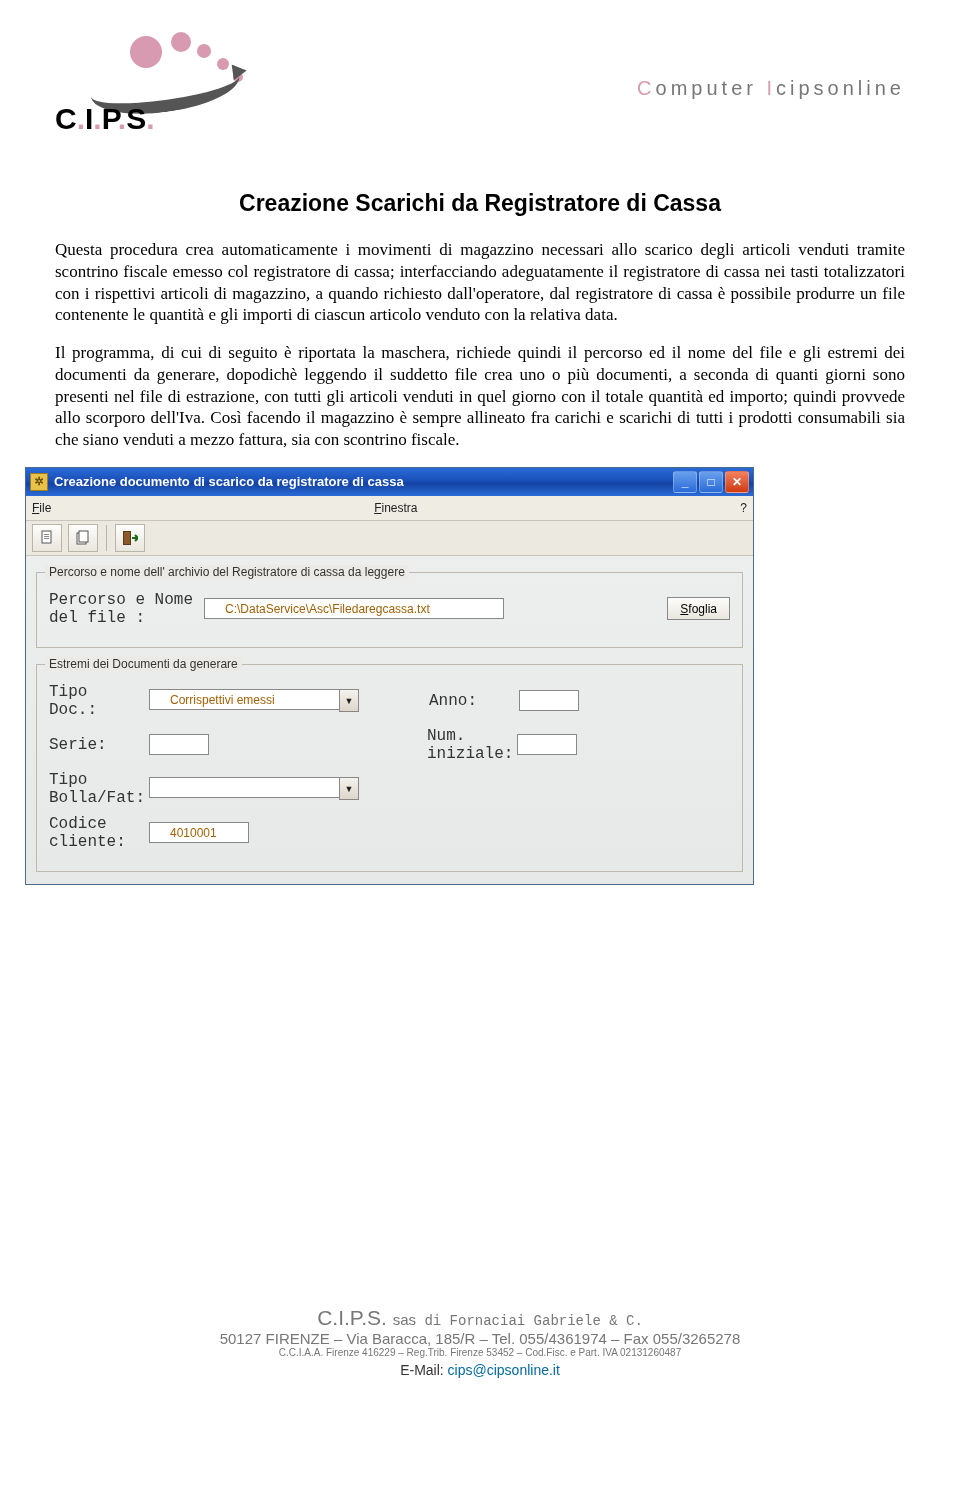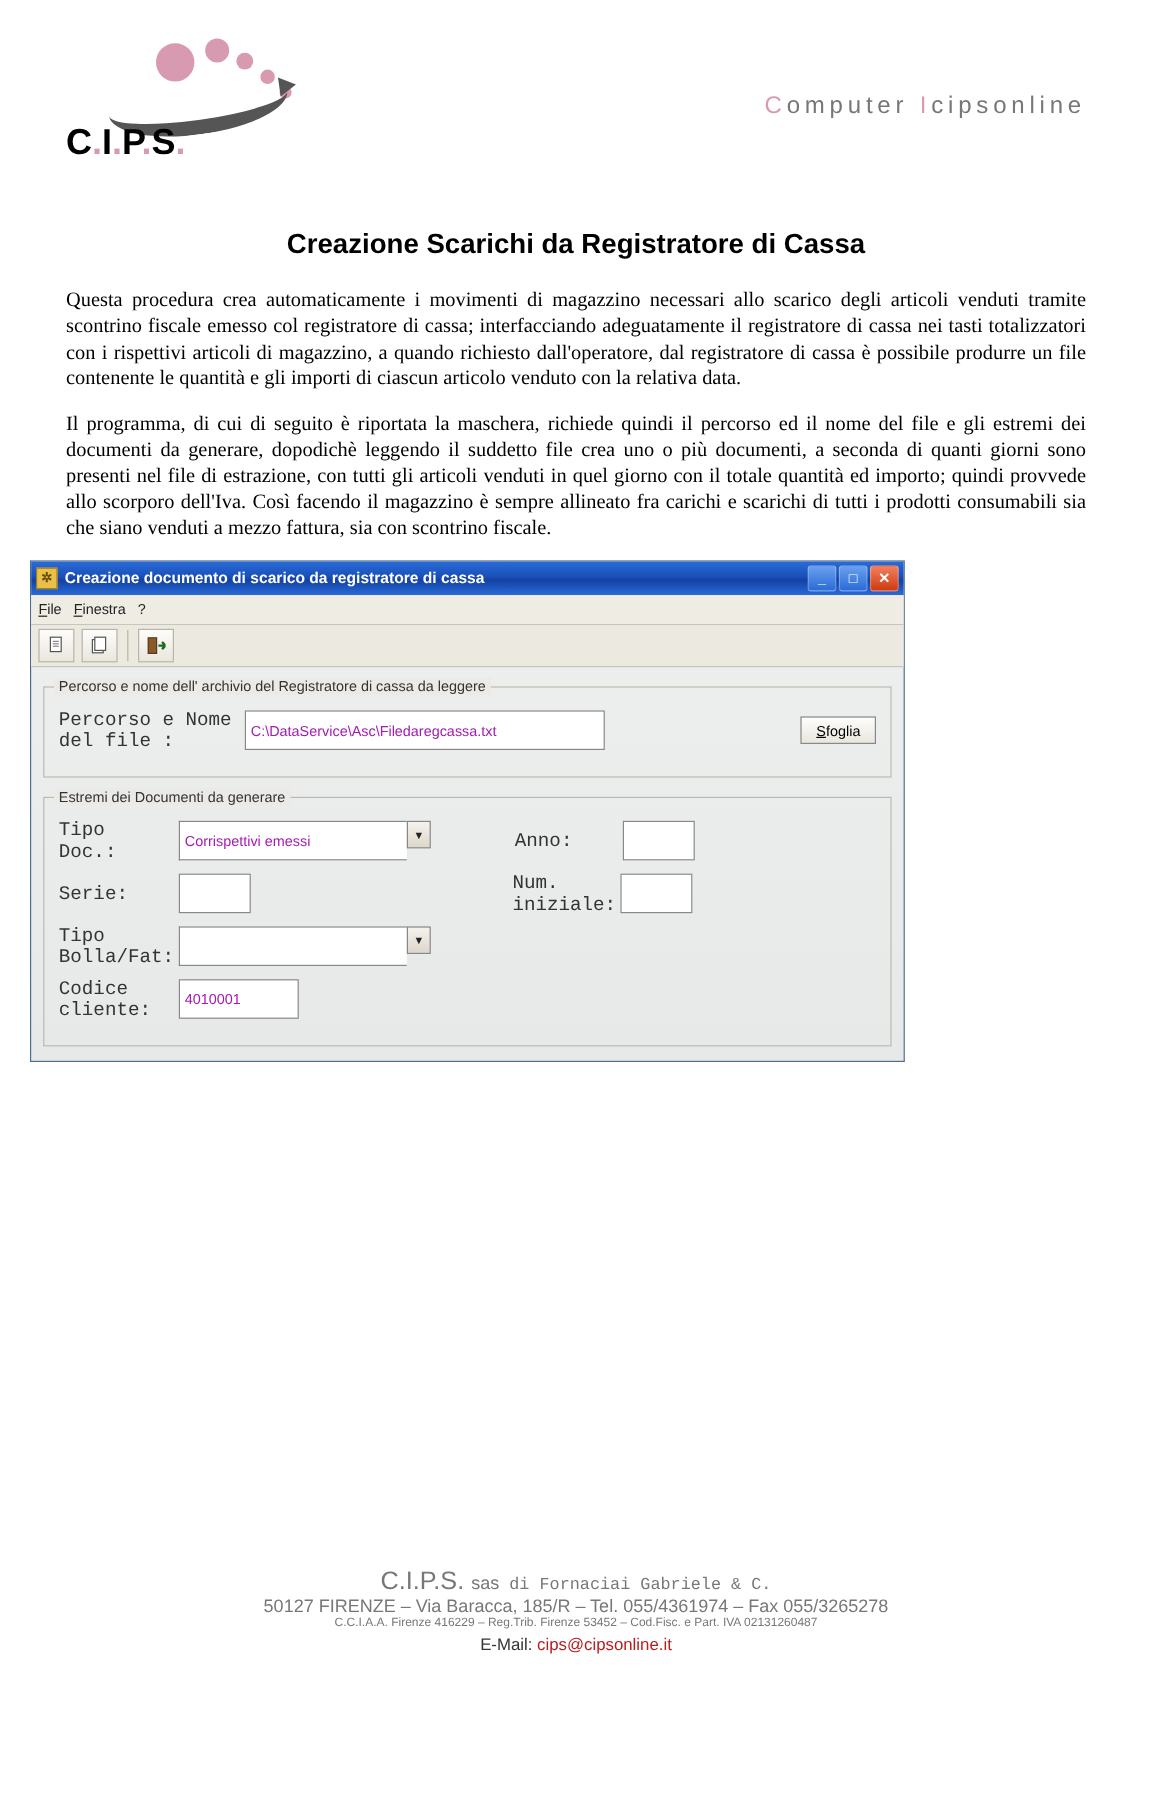--- a/index.html
+++ b/index.html
@@ -41,48 +41,48 @@
   .win-wrap { margin: 14px 0 0 -30px; width: 727px; border: 1px solid #4a6b8a; background: linear-gradient(#eef0f0,#e7e9e9); font-family: Tahoma, Arial, sans-serif; font-size: 12px; color: #222; }
   .titlebar {
     height: 28px; background: linear-gradient(#2a6bd8 0%, #1a4fb8 45%, #1342a3 55%, #2a6bd8 100%);
     display: flex; align-items: center; padding: 0 4px; color: #fff; font-weight: bold; font-size: 13px;
   }
   .titlebar .ticon { width: 16px; height: 16px; background: #e8c14a; border: 1px solid #a07d1e; margin-right: 6px; display:flex; align-items:center; justify-content:center; font-size:11px; color:#6b4e00; }
   .titlebar .spacer { flex: 1; }
   .winbtn { width: 22px; height: 20px; margin-left: 2px; border: 1px solid #fff4; display:flex; align-items:center; justify-content:center; font-family: Arial; font-size: 12px; font-weight:bold; border-radius: 3px;}
   .winbtn.min,.winbtn.max { background: linear-gradient(#6aa0ec,#2a6bd8); color:#fff;}
   .winbtn.close { background: linear-gradient(#f08060,#d03a10); color:#fff;}
-  .menubar { height: 20px; background: #efece4; border-bottom: 1px solid #c9c5ba; padding: 2px 6px; display:flex; gap:10px; align-items:center; }
+  .menubar { height: 20px; background: #efece4; border-bottom: 1px solid #c9c5ba; padding: 2px 6px; display:flex; gap:10px; align-items:center;justify-content:space-between; }
   .menubar span { text-decoration: underline; text-decoration-color: transparent; }
   .menubar span::first-letter { text-decoration: underline; }
   .toolbar { height: 34px; background: #ece9e1; border-bottom: 1px solid #c9c5ba; display:flex; align-items:center; padding: 0 6px; gap: 6px; }
   .tbtn { width: 28px; height: 26px; border: 1px solid #b9b5a9; background: linear-gradient(#fdfdfb,#e9e6dd); display:flex; align-items:center; justify-content:center; }
   .fieldset { margin: 16px 10px 4px 10px; border: 1px solid #bdb9ae; padding: 10px 12px 12px 12px; position:relative; }
   .fieldset .legend { position:absolute; top:-8px; left:8px; background:#ebeae6; padding:0 4px; font-size:12px; color:#333; }
   .row { display:flex; align-items:center; margin: 8px 0; gap: 10px; }
   .lbl { font-size:16px; color:#333;font-family:Liberation Mono, monospace; }
   .txtinput {
-    height: 33px; background: #fff; border: 1px solid #888; font-size: 12px; padding: 0 4px;
-    box-sizing: border-box; color:#a21caf;
+    height: 21px; background: #fff; border: 1px solid #888; font-size: 12px; padding: 0 20px;
+    box-sizing: border-box; color:#a16207;
   }
   .cmbinput { position: relative; display:flex; }
   .cmbinput input { border-right: 0; }
   .cmbbtn { width: 18px; height: 21px; background: linear-gradient(#f5f3ee,#ddd6c9); border:1px solid #888; display:flex; align-items:center; justify-content:center; font-size:9px;}
   .btn { height: 23px; padding: 0 12px; border: 1px solid #888; background: linear-gradient(#fdfdfb,#e9e6dd); font-size:12px; }
   .btn .ul { text-decoration: underline; }
   .sep-left { border-left: 1px solid #b9b5a9; height: 26px; margin: 0 2px; }
   
   .footer { position:absolute; bottom: 22px; left:0; right:0; text-align:center; font-family: Arial, sans-serif; color:#777; }
   .footer .l1 { font-size: 21px; }
   .footer .l1 .sas { font-size: 15px; }
   .footer .l1 .rest { font-size: 14px; font-family: Liberation Mono, monospace; }
   .footer .l2 { font-size: 15px; }
   .footer .l3 { font-size: 10px; }
   .footer .l4 { font-size: 14px; color:#333; margin-top:4px; }
-  .footer .l4 a { color: #b91c1c; text-decoration: none; }
+  .footer .l4 a { color: #0369a1; text-decoration: none; }
 </style>
 </head>
 <body>
 
 <div class="page">
 
   <div class="header">
     <div class="logo-area">
       <div class="logo-dots">
         <div class="dot" style="width:32px;height:32px;left:5px;top:6px;"></div>

